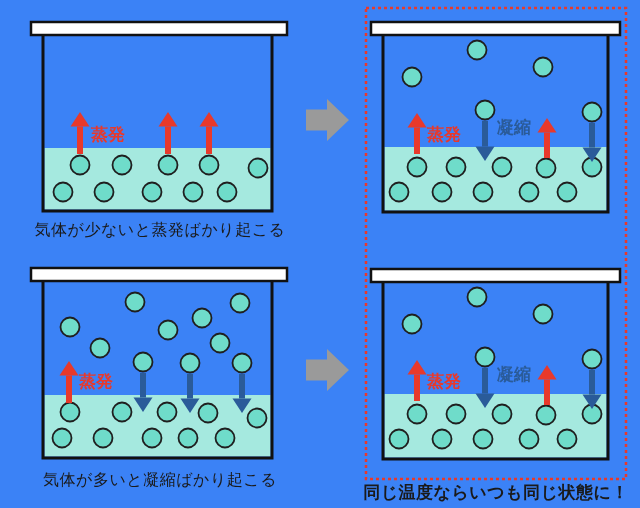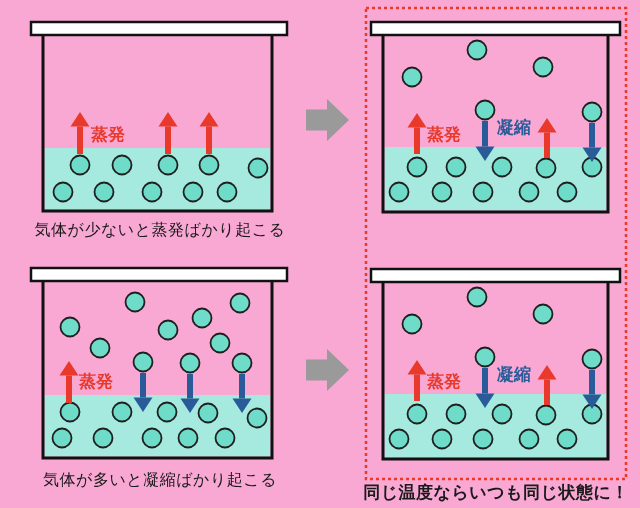--- a/index.html
+++ b/index.html
@@ -1,17 +1,17 @@
 <!DOCTYPE html>
 <html><head>
 <meta charset="utf-8">
 <style>
   html,body{margin:0;padding:0;background:#ffffff;}
   .canvas{
-    position:relative;width:640px;height:508px;overflow:hidden;background:#f9a8d4;
+    position:relative;width:640px;height:508px;overflow:hidden;background:#3b82f6;
     font-family:"Liberation Sans",sans-serif;
   }
   .canvas > svg{position:absolute;left:0;top:0;}
   .caption{
     position:absolute;text-align:center;font-size:16px;line-height:1.15;
     color:#1a1a1a;letter-spacing:.5px;white-space:nowrap;
   }
   #cap-tl{left:0;top:221px;width:320px;}
   #cap-bl{left:0;top:471px;width:320px;}
   #cap-eq{left:346px;top:483px;width:300px;font-size:17px;font-weight:600;}

